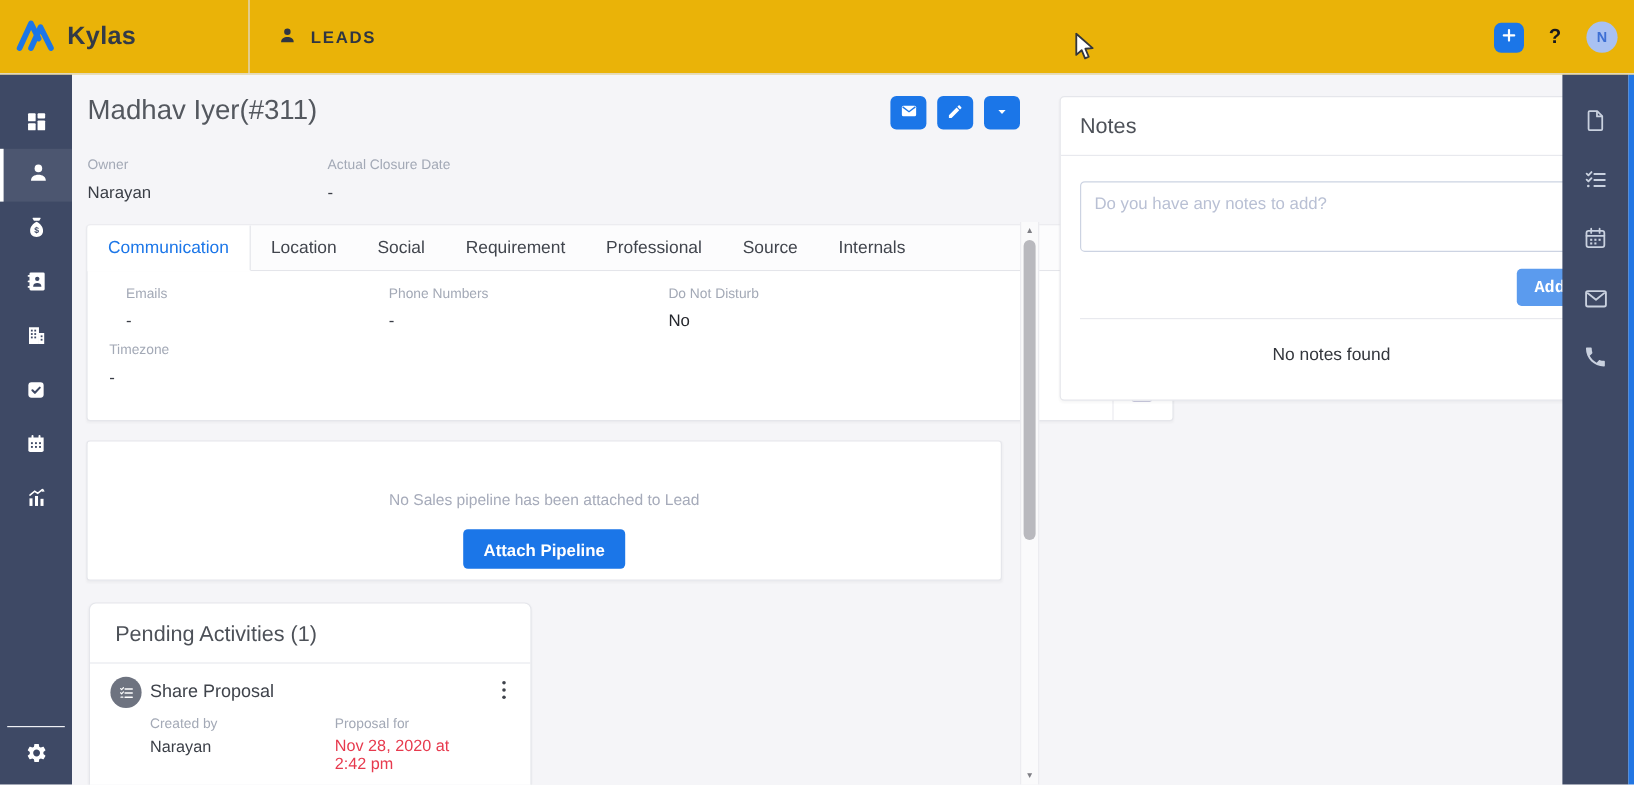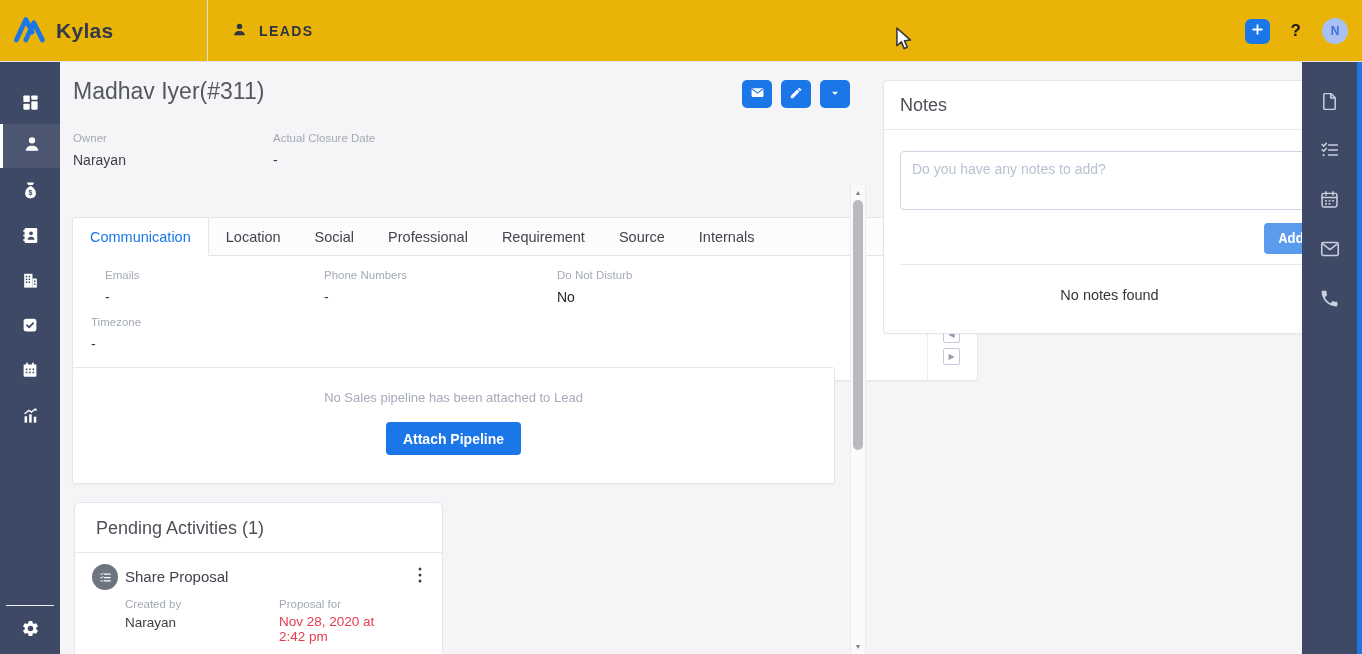--- a/index.html
+++ b/index.html
@@ -34,31 +34,31 @@
   .lead-title { position:absolute; left:73px; top:78px; font-size:23px; color:#54585f; }
   .lead-actions { position:absolute; left:742px; top:80px; display:flex; gap:9px; }
   .act-btn { width:30px; height:28px; border:none; border-radius:5px; background:#1b76e8; color:#fff; display:flex; align-items:center; justify-content:center; cursor:pointer; }
   .sum-field { position:absolute; width:200px; }
   .f-label { font-size:11.5px; color:#a3a9b6; margin-bottom:8px; }
   .f-value { font-size:14px; color:#3a3e46; }
 
   .card { position:absolute; background:#ffffff; border:1px solid #e5e6eb; border-radius:3px; box-shadow:0 1px 2px rgba(40,40,60,.04); }
 
   
-  .tab-card { left:72px; top:187px; width:906px; height:164px;margin-top:30px; }
+  .tab-card { left:72px; top:187px; width:906px; height:164px; }
   .tabbar { display:flex; height:38px; border-bottom:1px solid #e4e5ea; background:#fcfcfd; border-radius:3px 3px 0 0; }
   .tab { padding:0 17px; display:flex; align-items:center; font-size:14.5px; color:#41454d; cursor:pointer; white-space:nowrap; }
   .tab.active { background:#fff; color:#1b76e8; border-right:1px solid #e4e5ea; margin-bottom:-1px; border-bottom:1px solid #fff; }
   .detail { position:absolute; width:210px; }
   .tab-rail { position:absolute; right:0; top:38px; bottom:0; width:50px; border-left:1px solid #ebecf0; }
   .rail-btn { position:absolute; left:15px; width:17px; height:17px; border:1px solid #c9c9dd; border-radius:2px; background:#fff; color:#9a9ab8; font-size:8px; display:flex; align-items:center; justify-content:center; cursor:pointer; }
 
   
   .pipeline-card { left:72px; top:367px; width:763px; height:117px; display:flex; flex-direction:column; align-items:center; }
-  .pipeline-msg { margin-top:22px; font-size:13px; color:#a6abba; }
+  .pipeline-msg { margin-top:41px; font-size:13px; color:#a6abba; }
   .attach-btn { margin-top:17px; height:33px; padding:0 17px; background:#1b76e8; color:#fff; font-size:14px; font-weight:bold; border:none; border-radius:4px; cursor:pointer; font-family:"Liberation Sans", sans-serif; }
 
   
   .pending-card { left:74px; top:502px; width:369px; height:160px; border-radius:6px 6px 0 0; }
   .pend-header { padding:15px 0 13px 21px; font-size:18px; color:#4d5158; border-bottom:1px solid #e8e9ee; }
   .pend-item { position:relative; height:108px; }
   .pi-icon { position:absolute; left:17px; top:11px; width:26px; height:26px; border-radius:50%; background:#6e7380; display:flex; align-items:center; justify-content:center; }
   .pi-name { position:absolute; left:50px; top:15px; font-size:15px; color:#3f434b; }
   .pi-kebab { position:absolute; right:12px; top:12px; width:20px; height:22px; display:flex; align-items:center; justify-content:center; cursor:pointer; background:none; border:none; }
   .pi-col1 { position:absolute; left:50px; top:45px; }
@@ -311,22 +311,22 @@
   <div class="sum-field" style="left:273px; top:132px;">
     <div class="f-label">Actual Closure Date</div>
     <div class="f-value">-</div>
   </div>
 
   <section class="card tab-card">
     <div class="tabbar">
       <div class="tab active">Communication</div>
       <div class="tab">Location</div>
       <div class="tab">Social</div>
+      <div class="tab">Requirement</div>
       <div class="tab">Professional</div>
-      <div class="tab">Requirement</div>
       <div class="tab">Source</div>
       <div class="tab">Internals</div>
     </div>
     <div class="detail" style="left:32px; top:51px;">
       <div class="f-label">Emails</div>
       <div class="f-value">-</div>
     </div>
     <div class="detail" style="left:251px; top:51px;">
       <div class="f-label">Phone Numbers</div>
       <div class="f-value">-</div>

